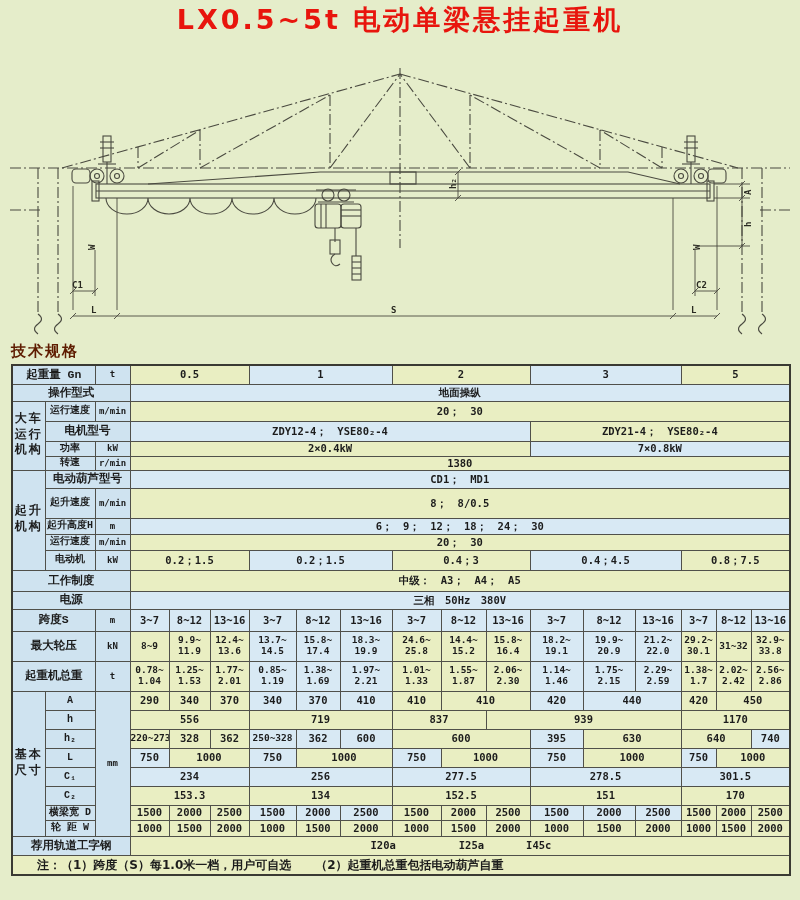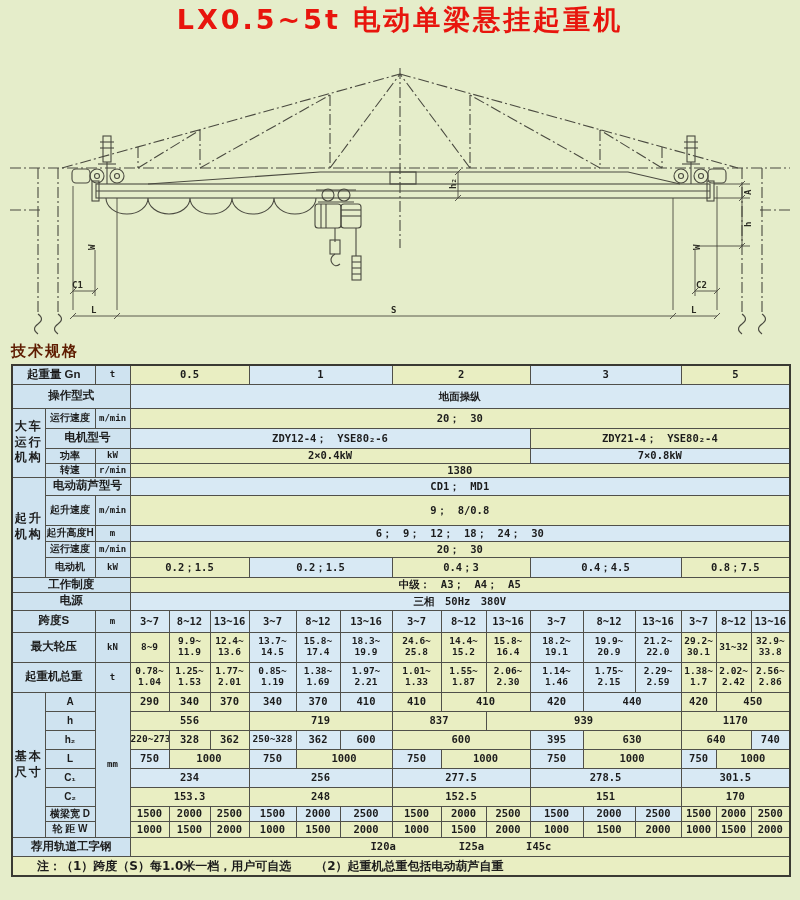--- a/index.html
+++ b/index.html
@@ -26,21 +26,21 @@
     border-collapse:collapse;table-layout:fixed;width:778px;
     margin-left:11px;border:2px solid #3a3a33;
   }
   td{
     border:1px solid #50504a;text-align:center;vertical-align:middle;
     padding:0;font-weight:bold;color:#1c1c1c;white-space:pre-line;
     overflow:hidden;font-size:10.5px;
     font-family:"DejaVu Sans Mono","DejaVu Sans",monospace;
     line-height:1.2;
   }
-  td.lb{background:var(--label_blue,#cfe3f0);font-family:Liberation Sans, sans-serif;font-size:11.5px;}
+  td.lb{background:var(--label_blue,#cfe3f0);font-family:Liberation Mono, monospace;font-size:11.5px;}
   td.g{background:var(--cell_green,#e9eec2);}
   td.b{background:var(--cell_blue,#d8e9f4);}
   td.grp{font-size:12px;line-height:1.3;letter-spacing:2px;margin-top:39px;}
   td.sub{font-size:10px;}
   td.unit{font-size:9px;font-family:"DejaVu Sans Mono",monospace;}
   td.sm{font-size:9.5px;line-height:1.15;}
   td.rail{text-align:left;padding-left:240px;}
   td.note{
     text-align:left;padding-left:24px;font-size:12px;
     font-family:"DejaVu Sans",sans-serif;white-space:normal;
@@ -211,35 +211,35 @@
   <tbody>
       <tr style="height: 19px;">
         <td colspan="2" class="lb">起重量 Gn</td>
         <td class="lb unit">t</td>
         <td colspan="3" class="g">0.5</td>
         <td colspan="3" class="b">1</td>
         <td colspan="3" class="g">2</td>
         <td colspan="3" class="b">3</td>
         <td colspan="3" class="g">5</td>
       </tr>
-      <tr style="height: 24px; margin-left: 18px;">
+      <tr style="height: 17px; margin-left: 18px;">
         <td colspan="3" class="lb">操作型式</td>
         <td colspan="15" class="b">地面操纵</td>
       </tr>
       <tr style="height: 20px;">
         <td rowspan="4" class="lb grp">大车
 运行
 机构</td>
         <td class="lb sub">运行速度</td>
         <td class="lb unit">m/min</td>
         <td colspan="15" class="g">20；　30</td>
       </tr>
       <tr style="height: 20px;">
         <td colspan="2" class="lb">电机型号</td>
-        <td colspan="9" class="b">ZDY12-4；　YSE80₂-6</td>
+        <td colspan="9" class="b">ZDY12-4；　YSE80₂-4</td>
         <td colspan="6" class="g">ZDY21-4；　YSE80₂-4</td>
       </tr>
       <tr style="height: 15px;">
         <td class="lb sub">功率</td>
         <td class="lb unit">kW</td>
         <td colspan="9" class="g">2×0.4kW</td>
         <td colspan="6" class="b">7×0.8kW</td>
       </tr>
       <tr style="height: 14px;">
         <td class="lb sub">转速</td>
@@ -248,42 +248,42 @@
       </tr>
       <tr style="height: 18px;">
         <td rowspan="5" class="lb grp">起升
 机构</td>
         <td colspan="2" class="lb">电动葫芦型号</td>
         <td colspan="15" class="b">CD1；　MD1</td>
       </tr>
       <tr style="height: 30px;">
         <td class="lb sub">起升速度</td>
         <td class="lb unit">m/min</td>
-        <td colspan="15" class="g">9；　8/0.8</td>
+        <td colspan="15" class="g">8；　8/0.5</td>
       </tr>
       <tr style="height: 16px;">
         <td class="lb sub">起升高度H</td>
         <td class="lb unit">m</td>
         <td colspan="15" class="b">6；　9；　12；　18；　24；　30</td>
       </tr>
       <tr style="height: 16px;">
         <td class="lb sub">运行速度</td>
         <td class="lb unit">m/min</td>
         <td colspan="15" class="g">20；　30</td>
       </tr>
       <tr style="height: 20px;">
         <td class="lb sub">电动机</td>
         <td class="lb unit">kW</td>
         <td colspan="3" class="g">0.2；1.5</td>
         <td colspan="3" class="b">0.2；1.5</td>
         <td colspan="3" class="g">0.4；3</td>
         <td colspan="3" class="b">0.4；4.5</td>
         <td colspan="3" class="g">0.8；7.5</td>
       </tr>
-      <tr style="height: 15px; border-radius: 9px;">
+      <tr style="height: 21px; border-radius: 9px;">
         <td colspan="3" class="lb">工作制度</td>
         <td colspan="15" class="g">中级：　A3；　A4；　A5</td>
       </tr>
       <tr style="height: 18px;">
         <td colspan="3" class="lb">电源</td>
         <td colspan="15" class="b">三相　50Hz　380V</td>
       </tr>
       <tr style="height: 22px;">
         <td colspan="2" class="lb">跨度S</td>
         <td class="lb unit">m</td>
@@ -426,21 +426,21 @@
         <td class="lb sub">C₁</td>
         <td colspan="3" class="b">234</td>
         <td colspan="3" class="b">256</td>
         <td colspan="3" class="b">277.5</td>
         <td colspan="3" class="b">278.5</td>
         <td colspan="3" class="b">301.5</td>
       </tr>
       <tr style="height: 19px;">
         <td class="lb sub">C₂</td>
         <td colspan="3" class="g">153.3</td>
-        <td colspan="3" class="g">248</td>
+        <td colspan="3" class="g">134</td>
         <td colspan="3" class="g">152.5</td>
         <td colspan="3" class="g">151</td>
         <td colspan="3" class="g">170</td>
       </tr>
       <tr style="height: 15px; padding-left: 40px;">
         <td class="lb sub">横梁宽 D</td>
         <td class="g">1500</td>
         <td class="g">2000</td>
         <td class="g">2500</td>
         <td class="b">1500</td>

